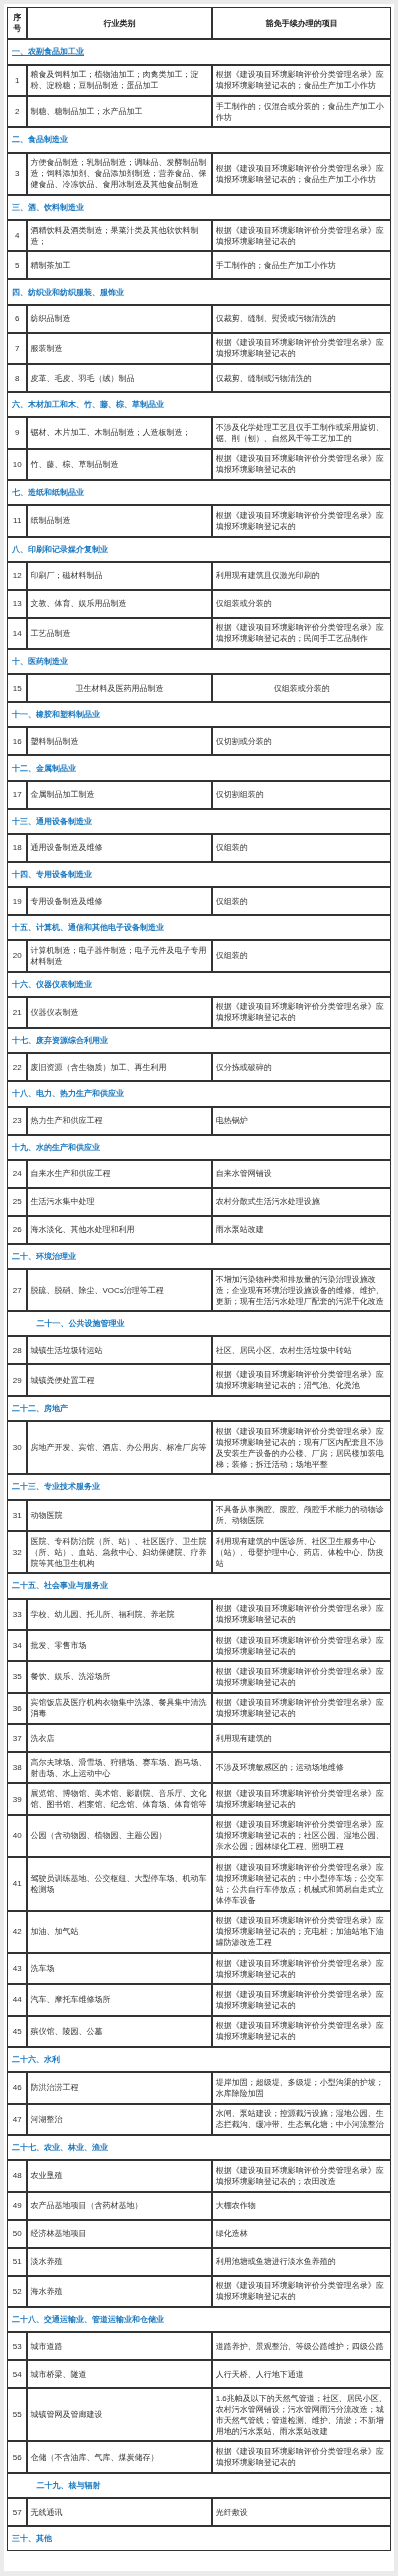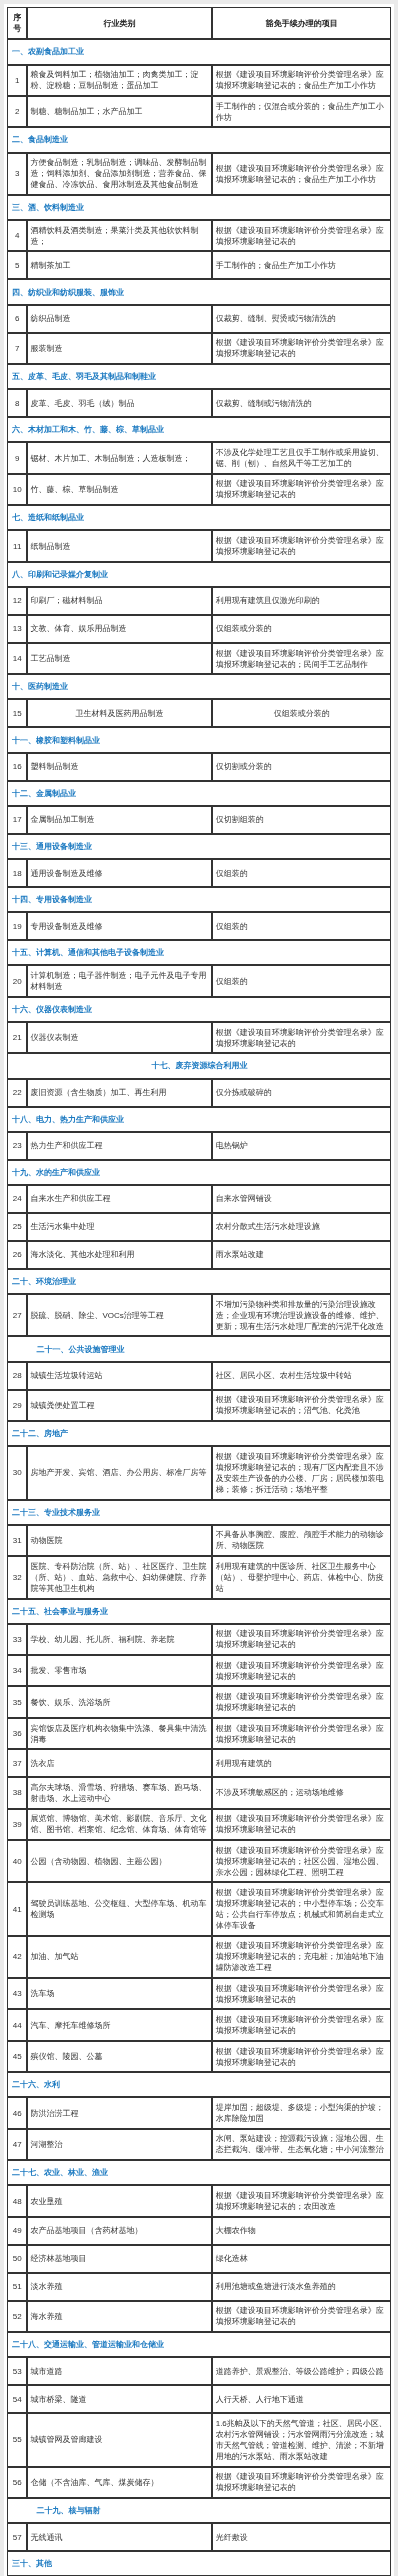--- a/index.html
+++ b/index.html
@@ -80,21 +80,21 @@
     </colgroup>
     <thead>
       <tr>
         <th class="hdr">序号</th>
         <th class="hdr">行业类别</th>
         <th class="hdr">豁免手续办理的项目</th>
       </tr>
     </thead>
     <tbody id="table-body">
         <tr>
-          <td colspan="3" class="section-cell" style="color: rgb(28, 122, 193);">一、农副食品加工业</td>
+          <td colspan="3" class="section-cell" style="color: rgb(28, 122, 193); text-decoration: underline;">一、农副食品加工业</td>
         </tr>
         <tr class="data-row">
           <td class="no-cell">1</td>
           <td class="cat-cell">粮食及饲料加工；植物油加工；肉禽类加工；淀粉、淀粉糖；豆制品制造；蛋品加工</td>
           <td class="ex-cell">根据《建设项目环境影响评价分类管理名录》应填报环境影响登记表的；食品生产加工小作坊</td>
         </tr>
         <tr class="data-row">
           <td class="no-cell">2</td>
           <td class="cat-cell">制糖、糖制品加工；水产品加工</td>
           <td class="ex-cell">手工制作的；仅混合或分装的；食品生产加工小作坊</td>
@@ -125,23 +125,20 @@
         </tr>
         <tr class="data-row">
           <td class="no-cell">6</td>
           <td class="cat-cell">纺织品制造</td>
           <td class="ex-cell">仅裁剪、缝制、熨烫或污物清洗的</td>
         </tr>
         <tr class="data-row">
           <td class="no-cell">7</td>
           <td class="cat-cell">服装制造</td>
           <td class="ex-cell">根据《建设项目环境影响评价分类管理名录》应填报环境影响登记表的</td>
-        </tr>
-        <tr>
-          <td colspan="3" class="section-cell" style="color: rgb(28, 122, 193);">五、皮革、毛皮、羽毛及其制品和制鞋业</td>
         </tr>
         <tr class="data-row">
           <td class="no-cell">8</td>
           <td class="cat-cell">皮革、毛皮、羽毛（绒）制品</td>
           <td class="ex-cell">仅裁剪、缝制或污物清洗的</td>
         </tr>
         <tr>
           <td colspan="3" class="section-cell" style="color: rgb(28, 122, 193); margin-top: 28px;">六、木材加工和木、竹、藤、棕、草制品业</td>
         </tr>
         <tr class="data-row">
@@ -230,21 +227,21 @@
         </tr>
         <tr>
           <td colspan="3" class="section-cell" style="color: rgb(28, 122, 193);">十六、仪器仪表制造业</td>
         </tr>
         <tr class="data-row">
           <td class="no-cell">21</td>
           <td class="cat-cell">仪器仪表制造</td>
           <td class="ex-cell">根据《建设项目环境影响评价分类管理名录》应填报环境影响登记表的</td>
         </tr>
         <tr>
-          <td colspan="3" class="section-cell" style="color: rgb(28, 122, 193); text-align: center;">十七、废弃资源综合利用业</td>
+          <td colspan="3" class="section-cell" style="color: rgb(28, 122, 193);">十七、废弃资源综合利用业</td>
         </tr>
         <tr class="data-row">
           <td class="no-cell">22</td>
           <td class="cat-cell">废旧资源（含生物质）加工、再生利用</td>
           <td class="ex-cell">仅分拣或破碎的</td>
         </tr>
         <tr>
           <td colspan="3" class="section-cell" style="color: rgb(28, 122, 193);">十八、电力、热力生产和供应业</td>
         </tr>
         <tr class="data-row">

